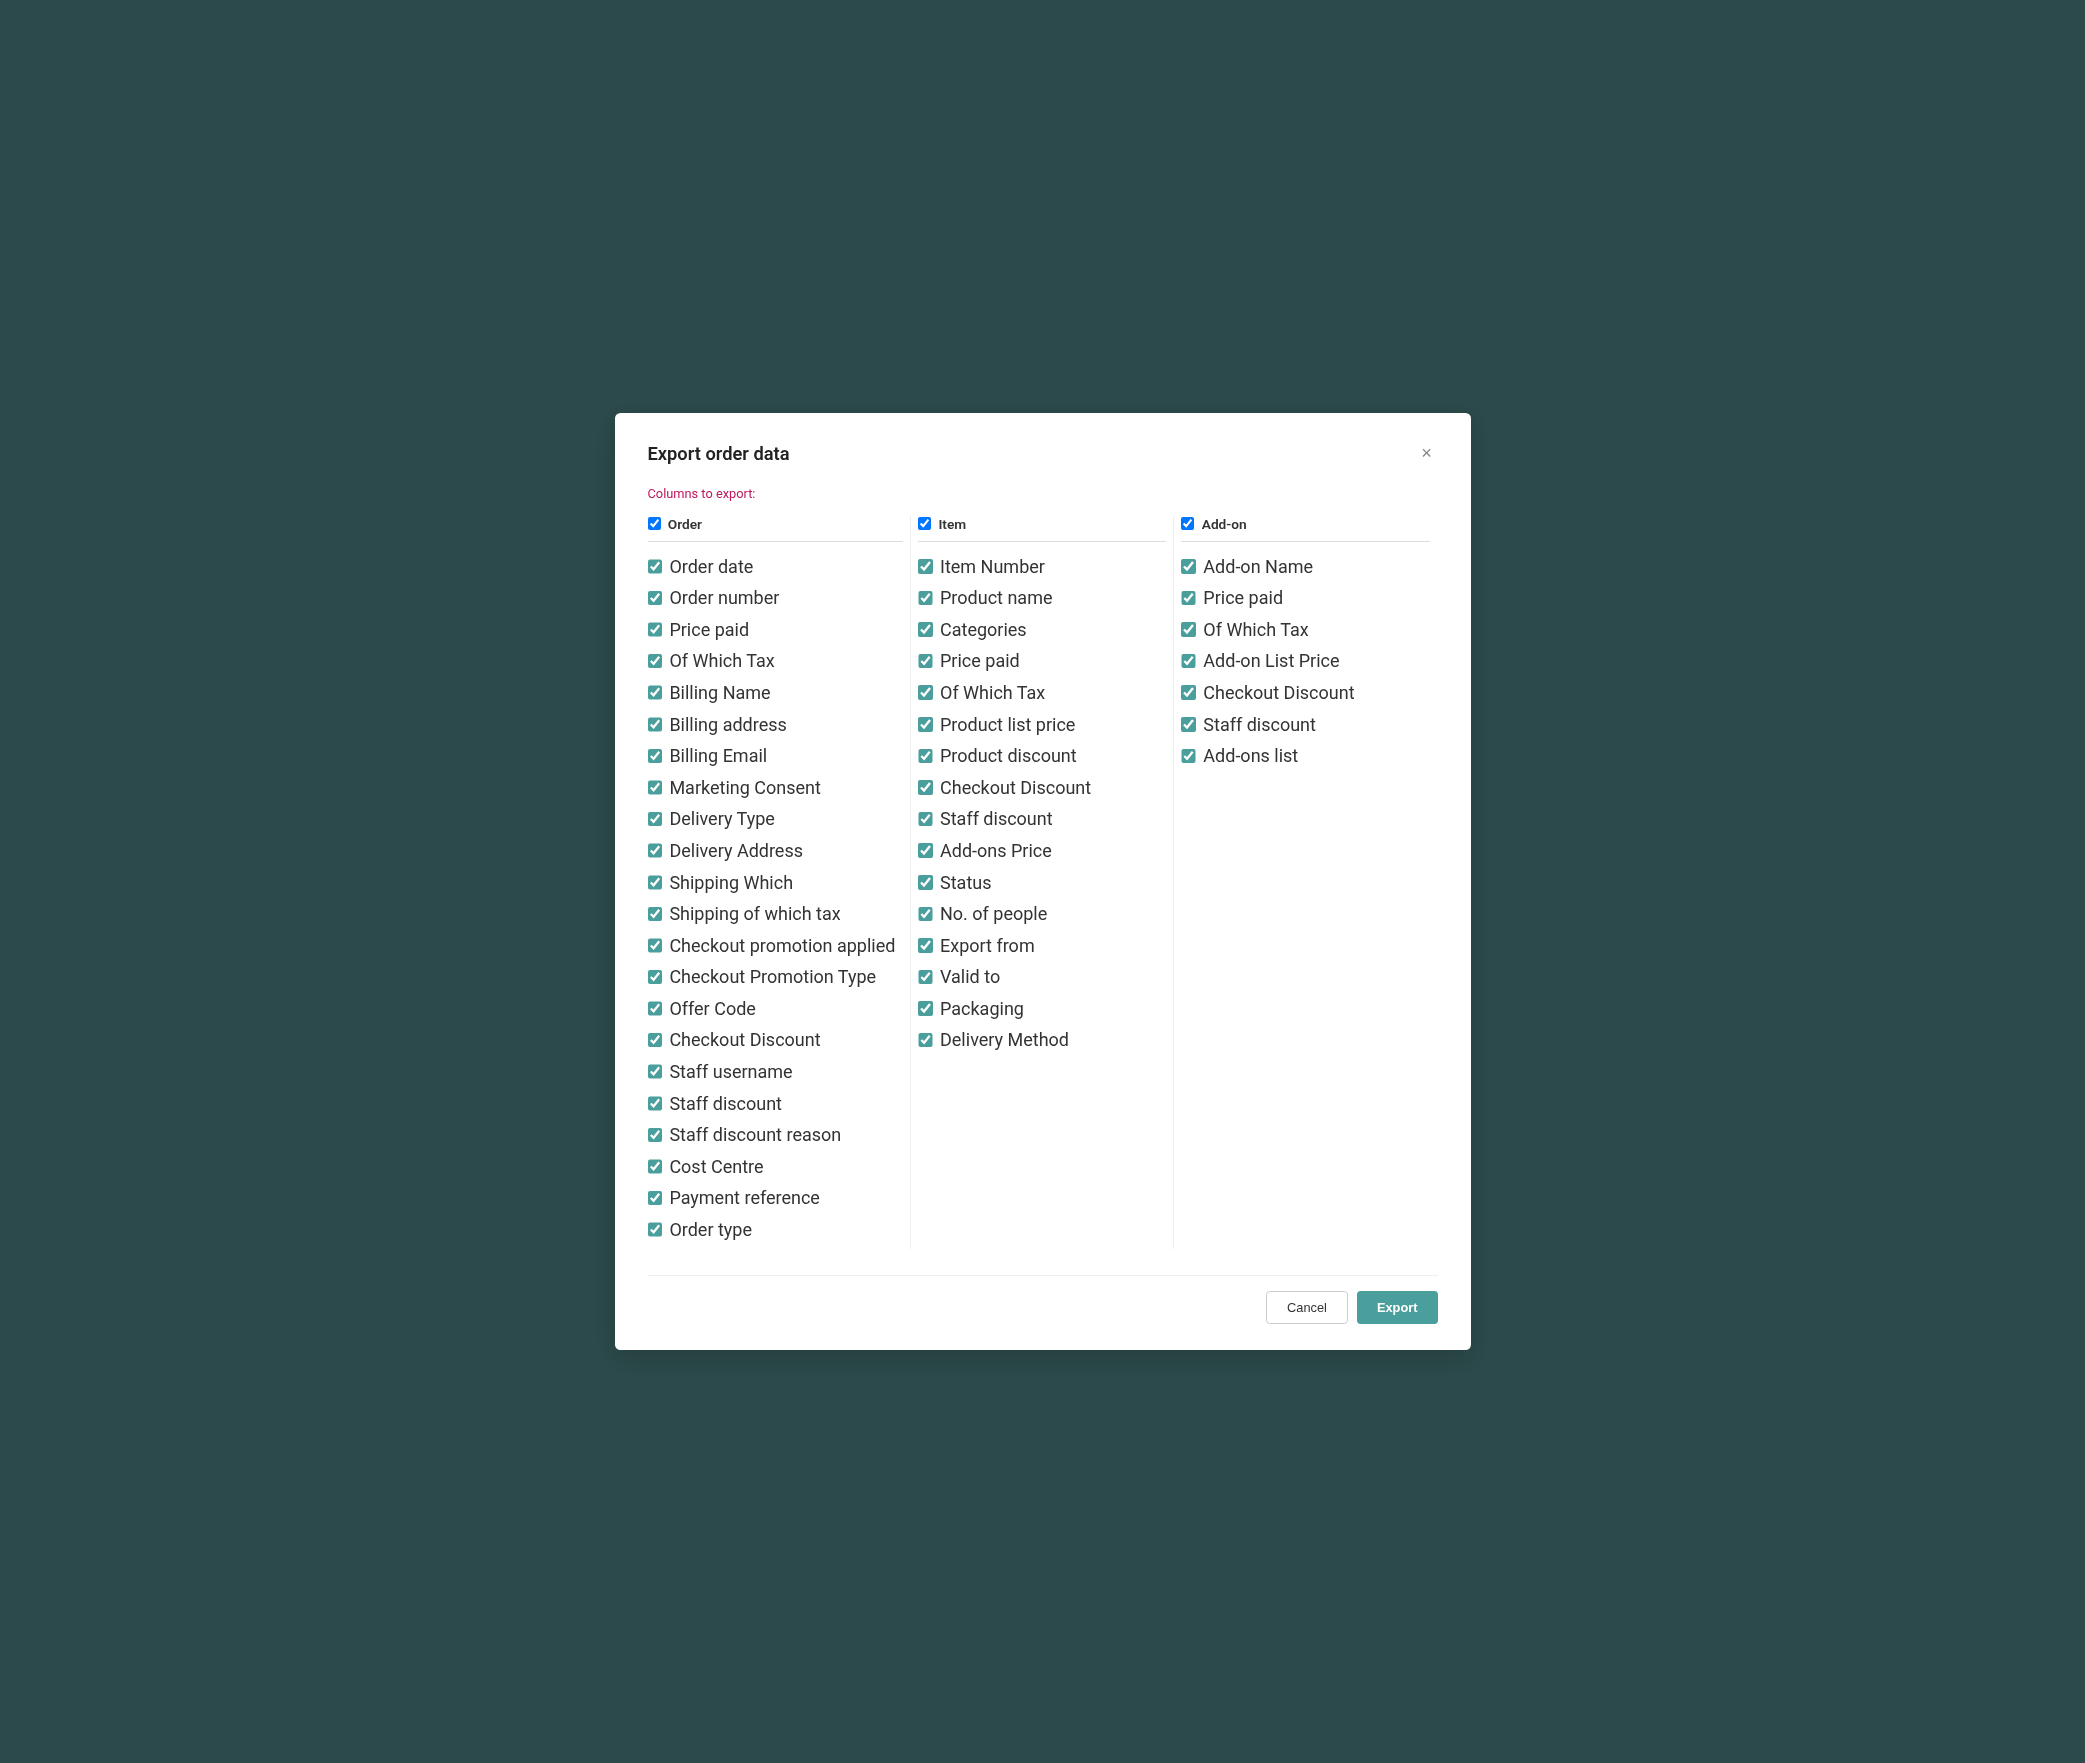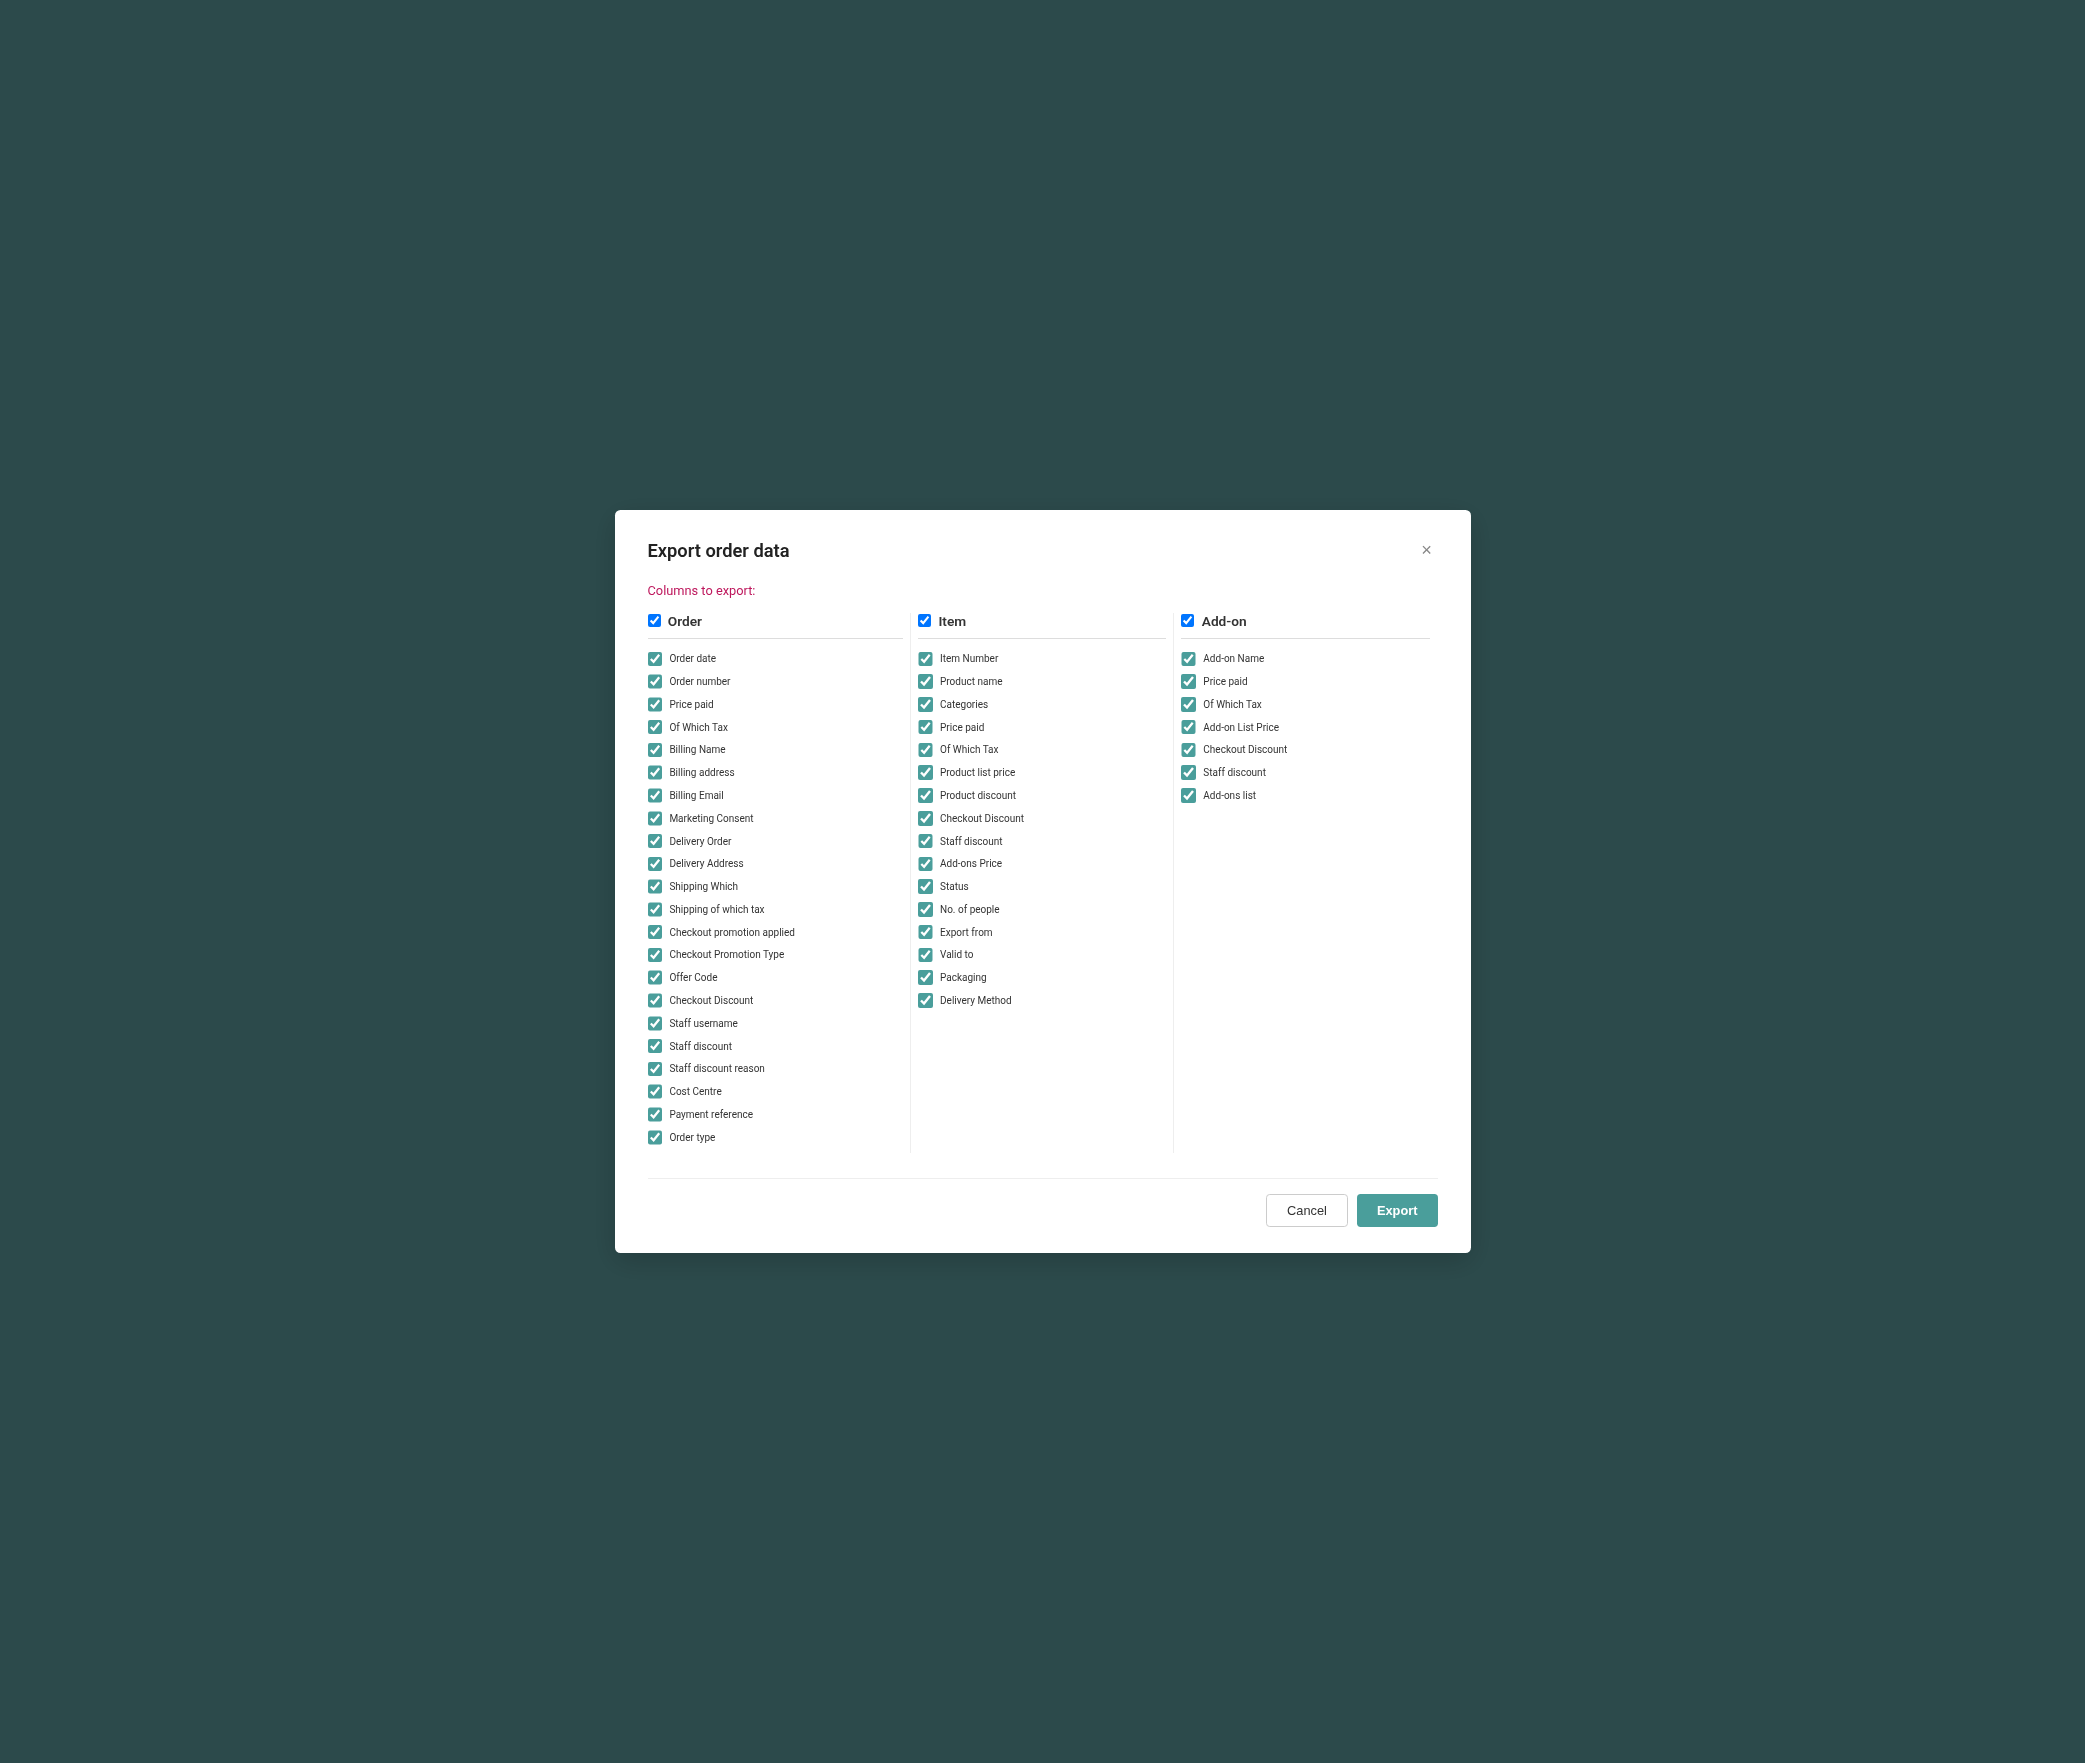--- a/index.html
+++ b/index.html
@@ -128,21 +128,21 @@
 
     .checkbox-item input[type="checkbox"] {
       width: 14.6px;
       height: 14.6px;
       accent-color: #4a9e9b;
       cursor: pointer;
       flex-shrink: 0;
     }
 
     .checkbox-item label {
-      font-size: 10px;
+      font-size: 18px;
       color: #333;
       cursor: pointer;
       line-height: 1.3;
     }
 
     .modal-footer {
       display: flex;
       justify-content: flex-end;
       gap: 9.1px;
       margin-top: 25.6px;
@@ -224,21 +224,21 @@
           <div class="checkbox-item">
               <input type="checkbox" checked="" style="">
               <label>Billing Email</label>
             </div>
           <div class="checkbox-item">
               <input type="checkbox" checked="" style="">
               <label>Marketing Consent</label>
             </div>
           <div class="checkbox-item">
               <input type="checkbox" checked="" style="">
-              <label>Delivery Order</label>
+              <label>Delivery Type</label>
             </div>
           <div class="checkbox-item">
               <input type="checkbox" checked="" style="">
               <label>Delivery Address</label>
             </div>
           <div class="checkbox-item">
               <input type="checkbox" checked="" style="">
               <label>Shipping Which</label>
             </div>
           <div class="checkbox-item">

